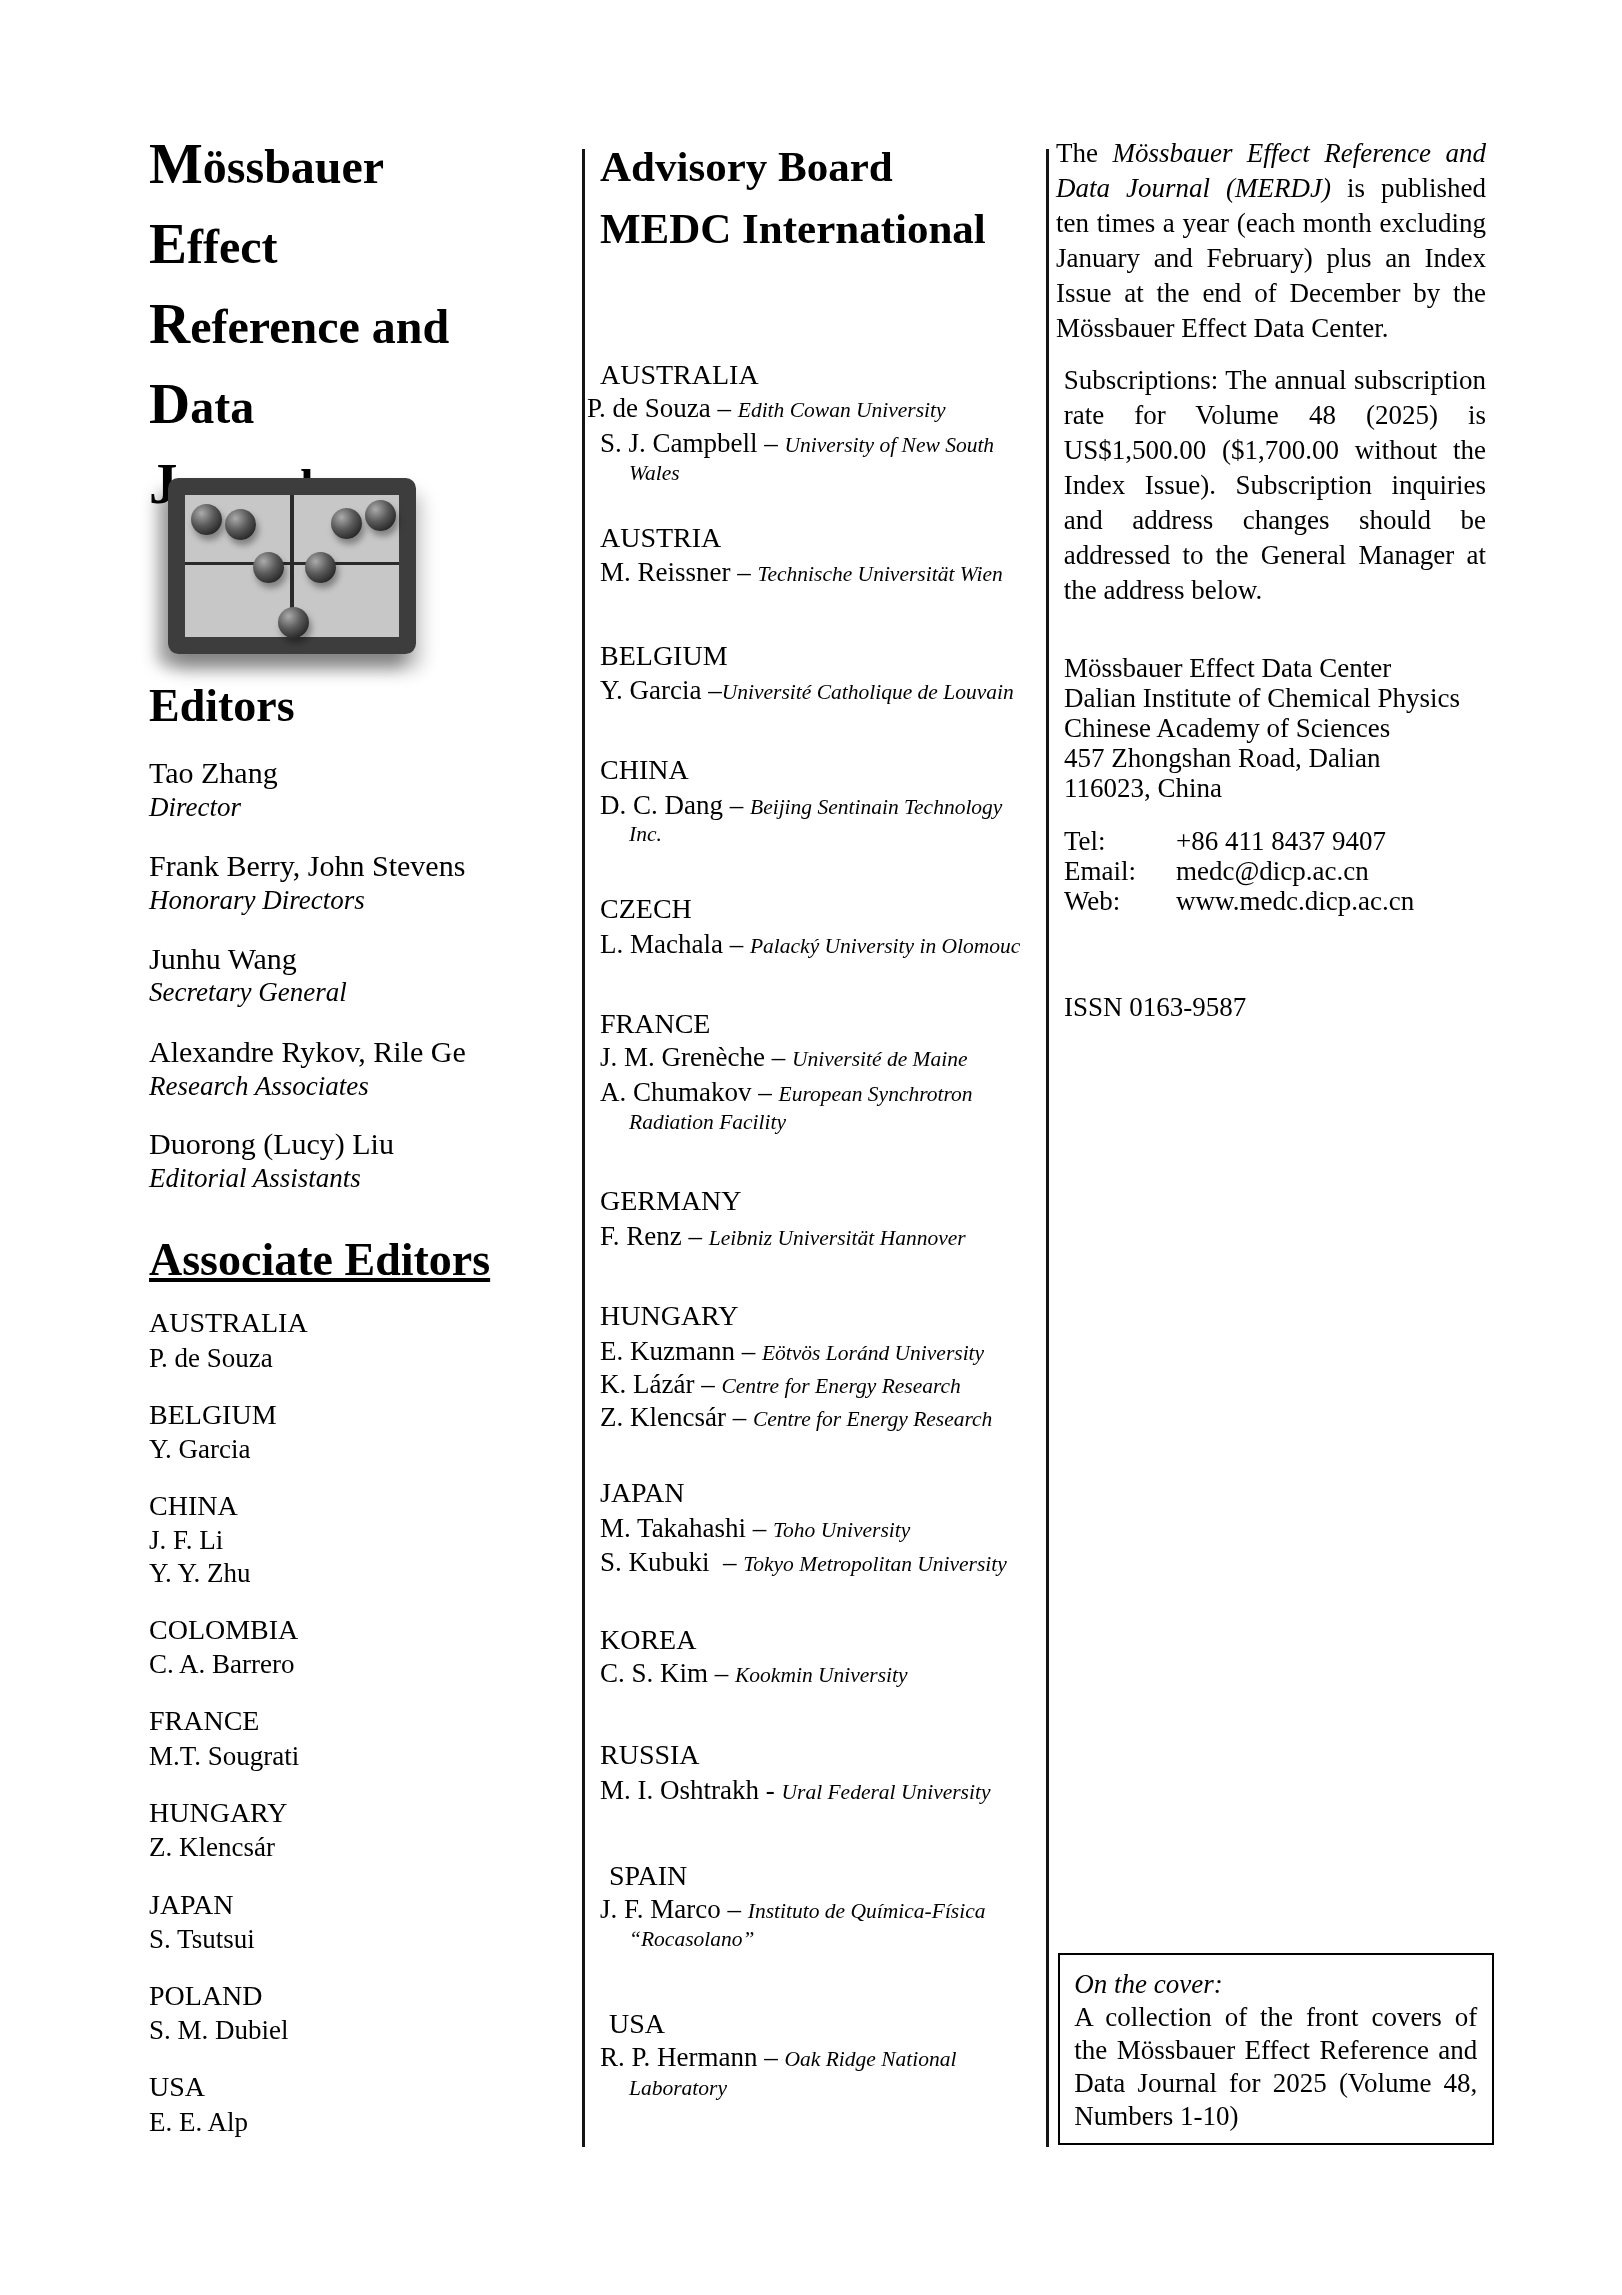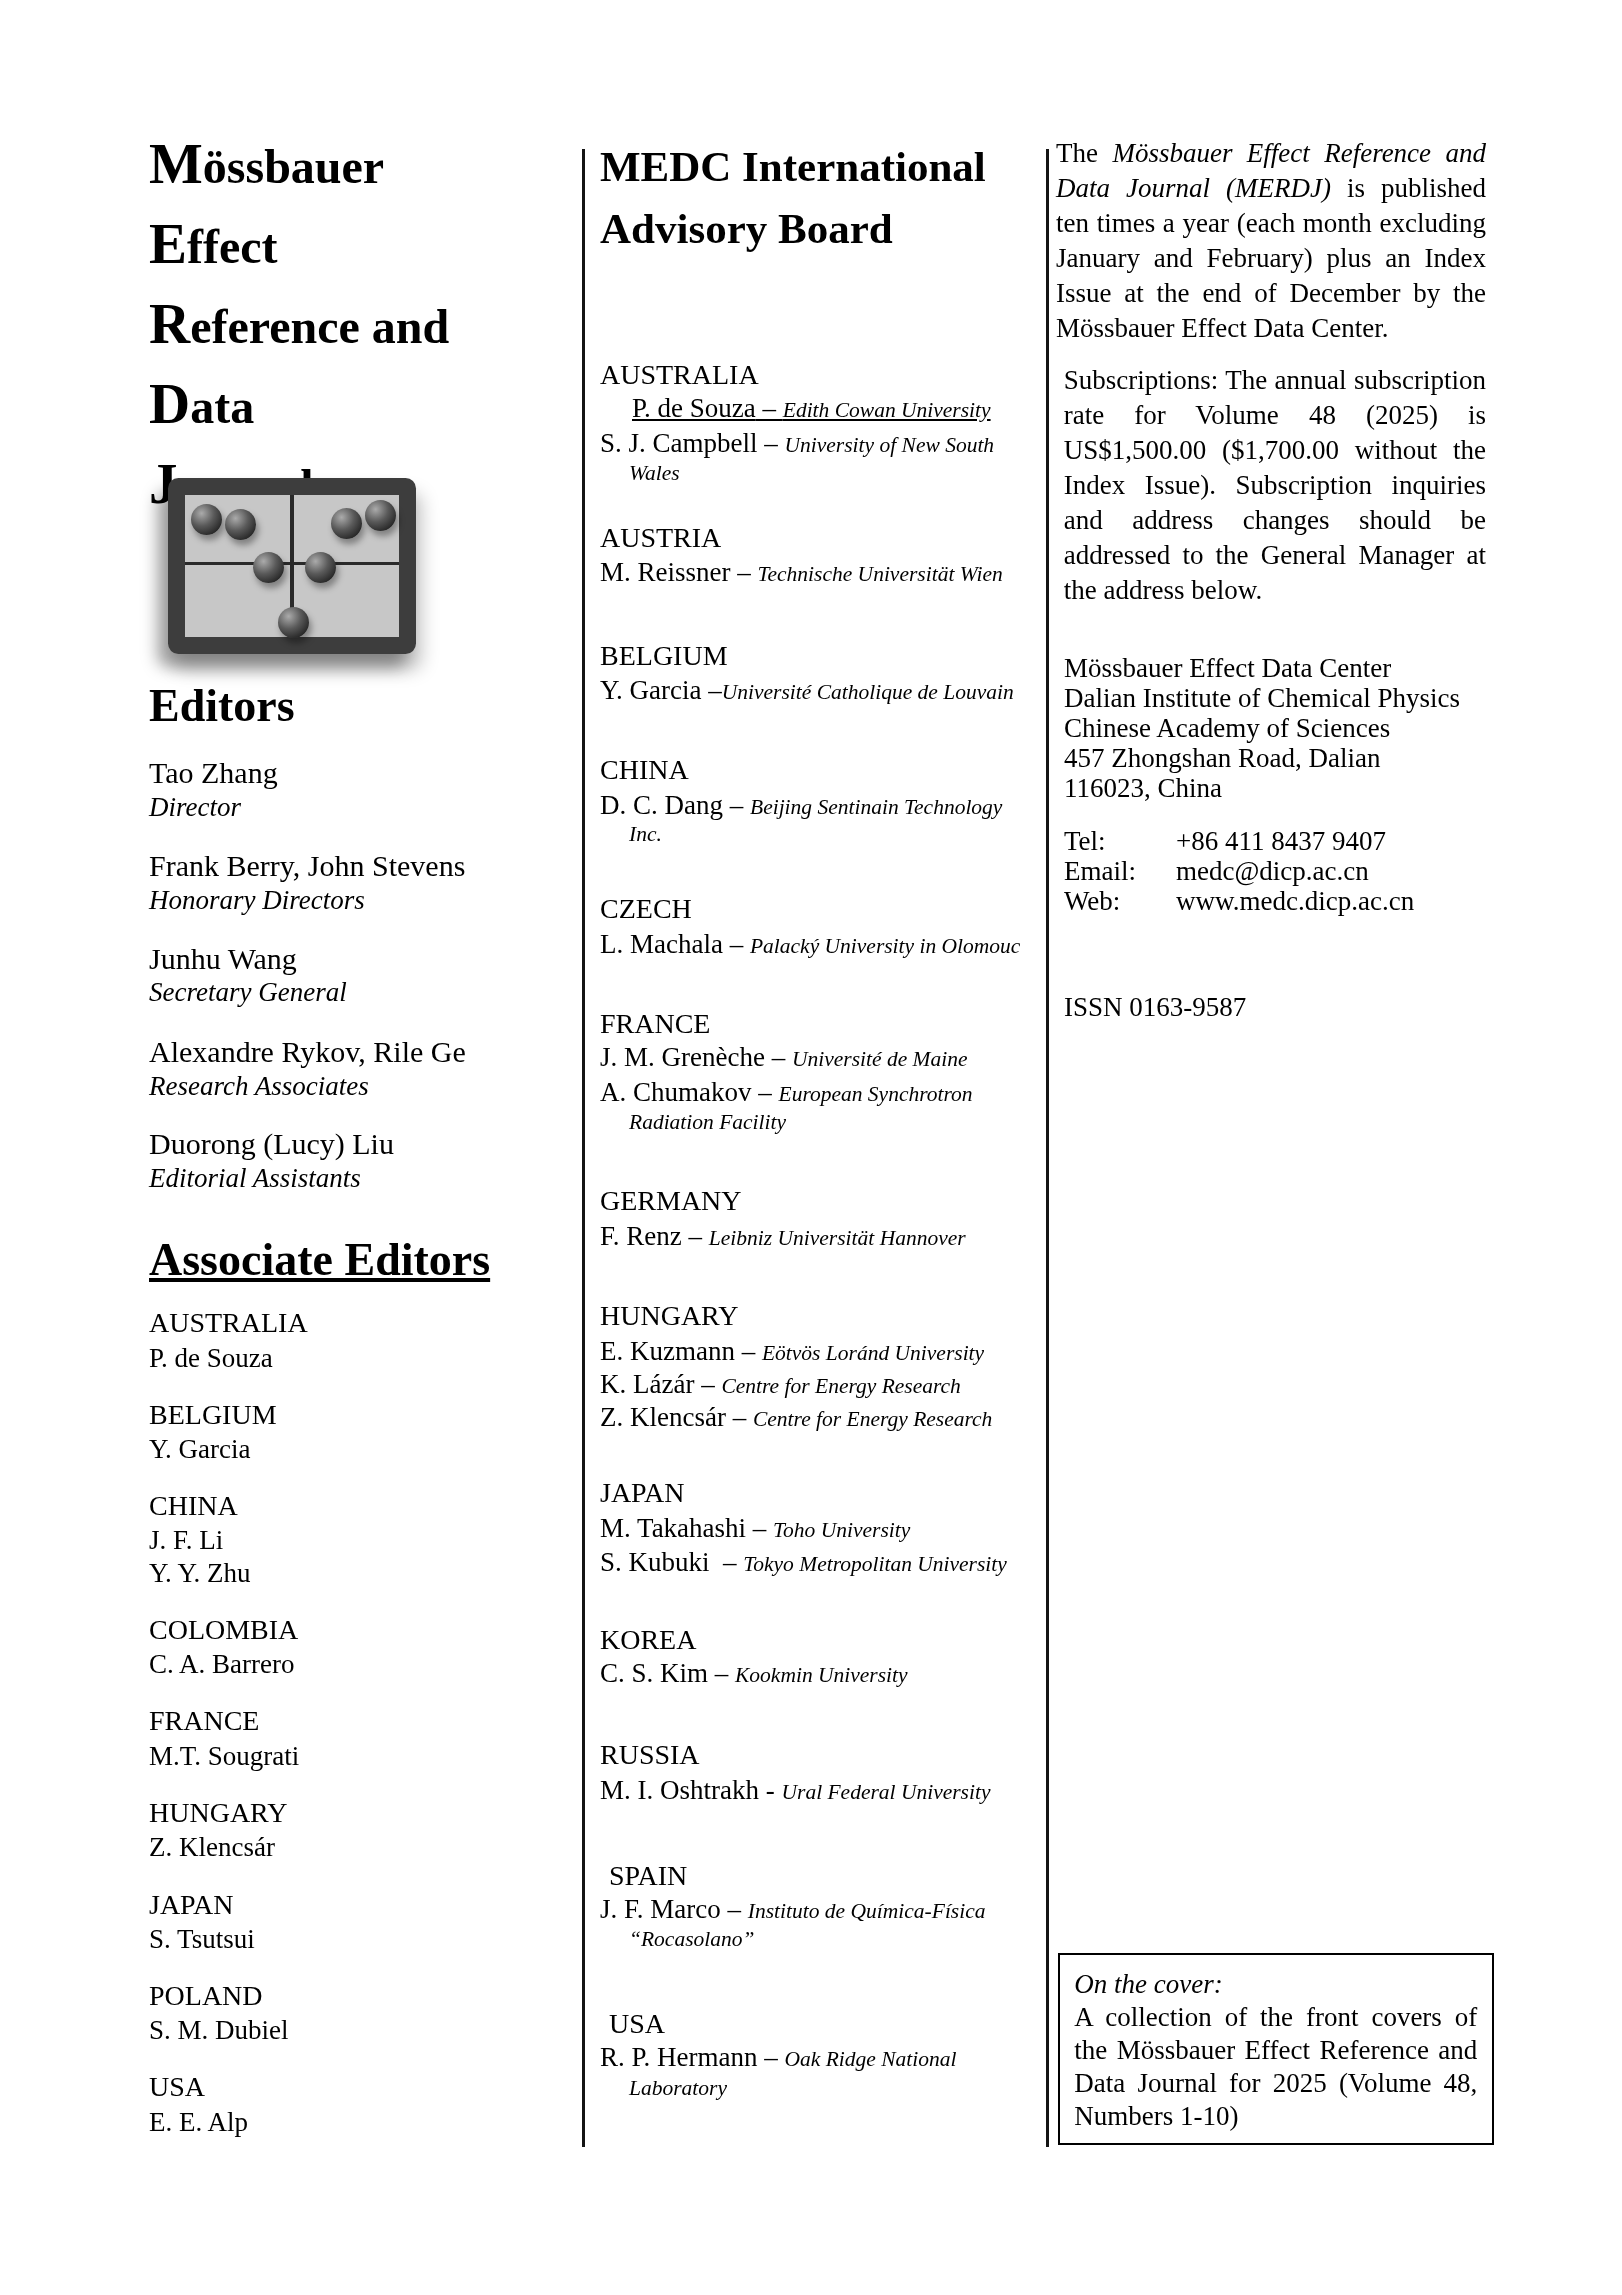--- a/index.html
+++ b/index.html
@@ -111,26 +111,26 @@
 <div class="abs a-name" style="left:149px;top:1926px;">S. Tsutsui</div>
 <div class="abs a-country" style="left:149px;top:1982px;">POLAND</div>
 <div class="abs a-name" style="left:149px;top:2017px;">S. M. Dubiel</div>
 <div class="abs a-country" style="left:149px;top:2073px;">USA</div>
 <div class="abs a-name" style="left:149px;top:2109px;">E. E. Alp</div>
 
 <div class="vrule" style="left:582px;"></div>
 <div class="vrule" style="left:1046px;"></div>
 
 <div class="m-head">
+  <div>Advisory Board</div>
   <div>MEDC International</div>
-  <div>Advisory Board</div>
 </div>
 
 <div class="abs m-country" style="left:600px;top:361px;">AUSTRALIA</div>
-<div class="abs m-line" style="left:632px;top:395px;text-decoration:underline;"><span>P. de Souza</span><span class="m-sep"> – </span><span class="m-affil">Edith Cowan University</span></div>
+<div class="abs m-line" style="left:587px;top:395px;"><span>P. de Souza</span><span class="m-sep"> – </span><span class="m-affil">Edith Cowan University</span></div>
 <div class="abs m-line" style="left:600px;top:430px;"><span>S. J. Campbell</span><span class="m-sep"> – </span><span class="m-affil">University of New South</span></div>
 <div class="abs m-cont" style="left:629px;top:463px;">Wales</div>
 
 <div class="abs m-country" style="left:600px;top:524px;">AUSTRIA</div>
 <div class="abs m-line" style="left:600px;top:559px;"><span>M. Reissner</span><span class="m-sep"> – </span><span class="m-affil">Technische Universität Wien</span></div>
 
 <div class="abs m-country" style="left:600px;top:642px;">BELGIUM</div>
 <div class="abs m-line" style="left:600px;top:677px;"><span>Y. Garcia</span><span class="m-sep"> –</span><span class="m-affil">Université Catholique de Louvain</span></div>
 
 <div class="abs m-country" style="left:600px;top:756px;">CHINA</div>

